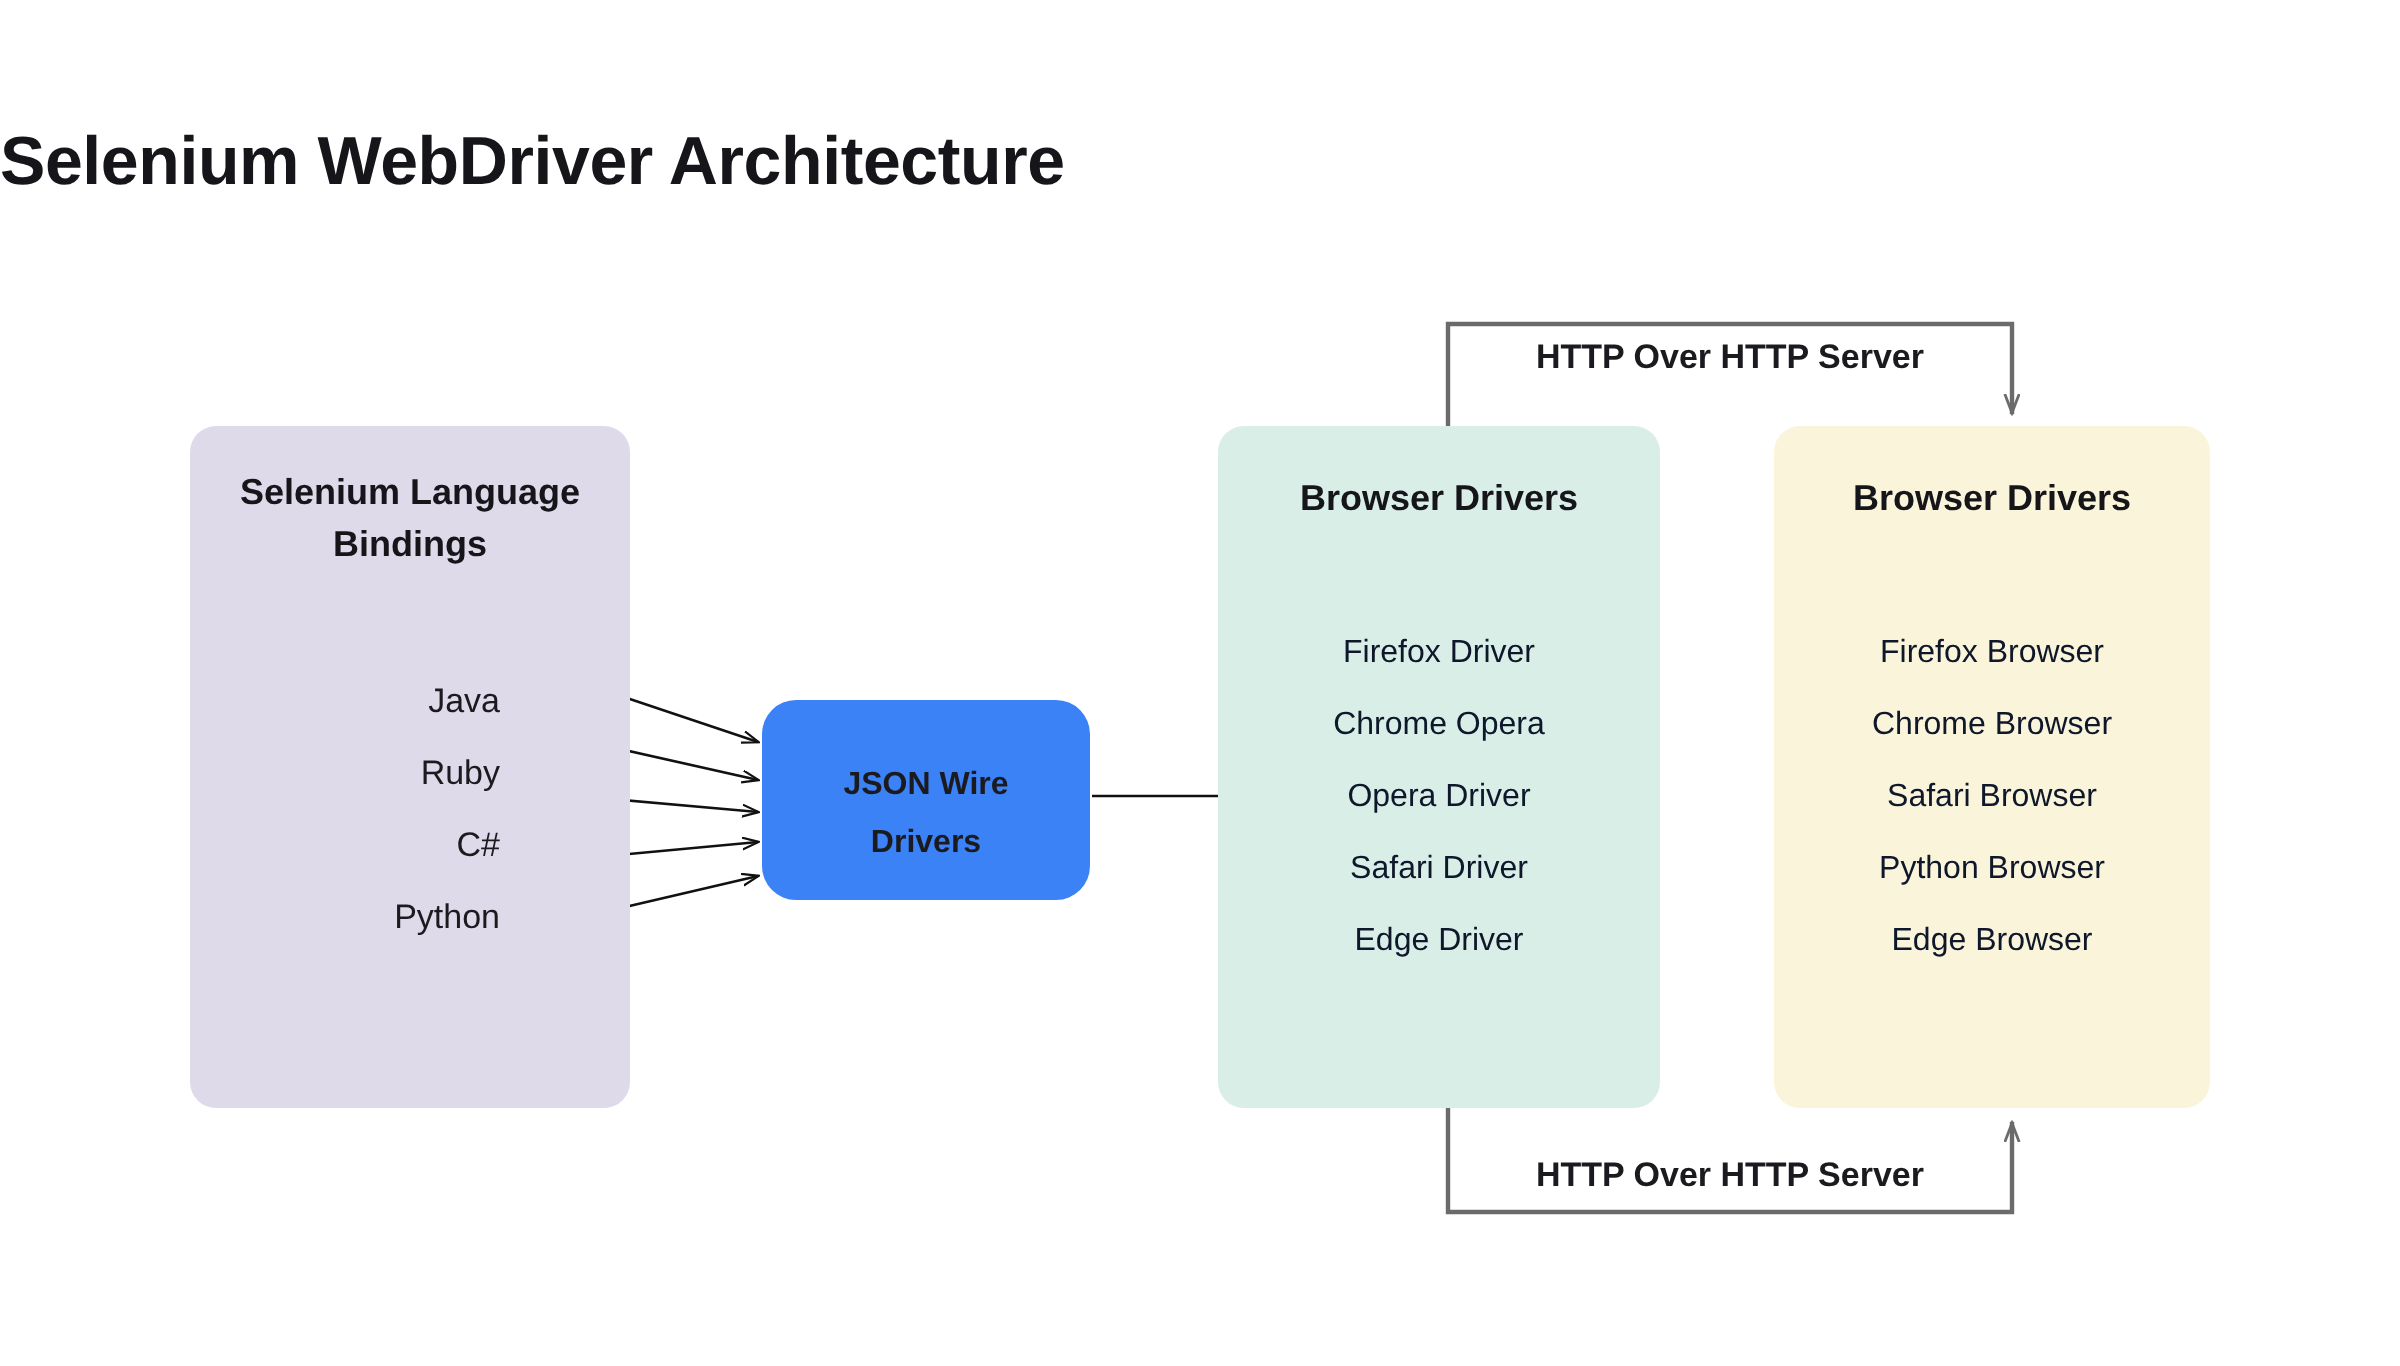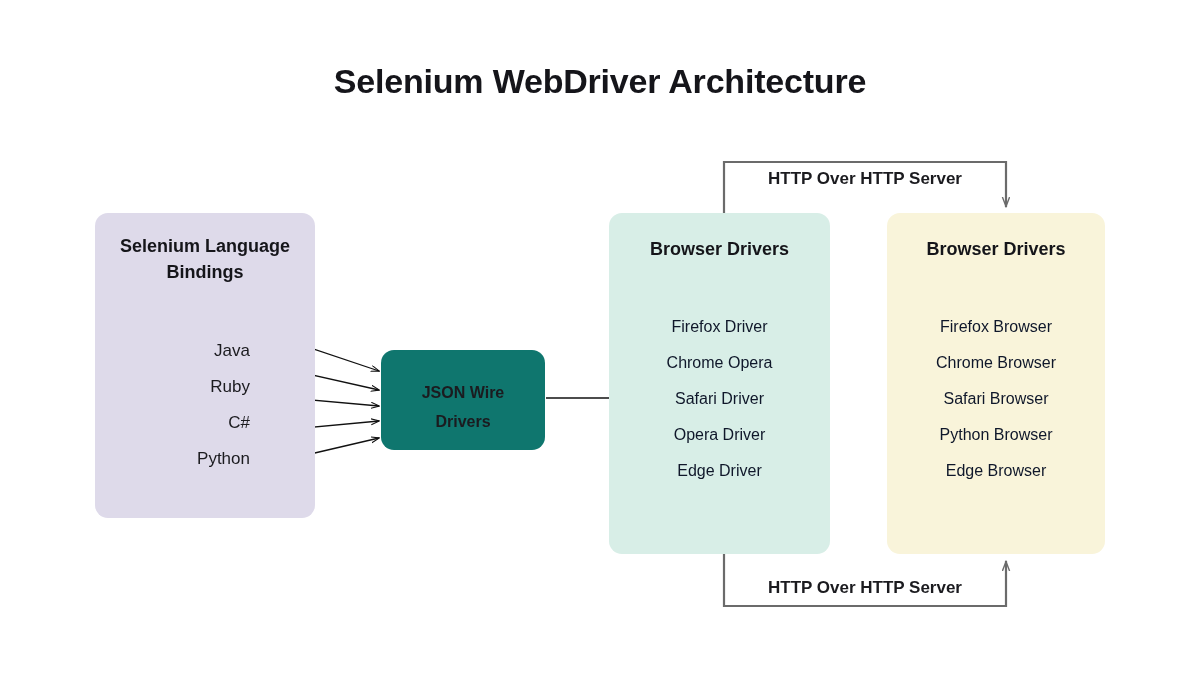--- a/index.html
+++ b/index.html
@@ -19,33 +19,33 @@
     position: absolute;
     left: 0; top: 0;
     width: 1200px;
     height: 683px;
   }
   .title {
     position: absolute;
     left: 0;
     top: 62px;
     width: 1200px;
-    text-align: center;
+    text-align: left;
     font-size: 34px;
     font-weight: bold;
     letter-spacing: -0.2px;
     color: #15151a;
   }
   .box {
     position: absolute;
     border-radius: 13px;
     box-sizing: border-box;
   }
   .box-purple { background: #dedaea; }
-  .box-pink   { background: #0f766e; }
+  .box-pink   { background: #3b82f6; border-radius: 17px; }
   .box-green  { background: #d8eee7; }
   .box-yellow { background: #f9f4da; }
 
   .box-title {
     position: absolute;
     left: 0;
     width: 100%;
     text-align: center;
     font-size: 18px;
     font-weight: bold;
@@ -127,21 +127,21 @@
 
   <g stroke="#6b6b6b" stroke-width="2.2" fill="none" stroke-linecap="square">
     <path d="M724,213 L724,162 L1006,162 L1006,206" marker-end="url(#arrowGray)"></path>
   </g>
 
   <g stroke="#6b6b6b" stroke-width="2.2" fill="none" stroke-linecap="square">
     <path d="M724,555 L724,606 L1006,606 L1006,562" marker-end="url(#arrowGray)"></path>
   </g>
 </svg>
 
-<div class="box box-purple" style="left:95px; top:213px; width:220px; height:305px;padding-left:31px;">
+<div class="box box-purple" style="left:95px; top:213px; width:220px; height:341px;padding-left:31px;">
   <div class="box-title" style="top:20px;">Selenium Language</div>
   <div class="box-title" style="top:46px;">Bindings</div>
 
   <div class="lang-list" style="top:96px; left:0px; width:155px;">
     <div class="lang-item">Java</div>
     <div class="lang-item">Ruby</div>
     <div class="lang-item">C#</div>
     <div class="lang-item">Python</div>
   </div>
 </div>
@@ -149,22 +149,22 @@
 <div class="box box-pink" style="left:381px; top:350px; width:164px; height:100px;">
   <div class="pink-label" style="top:28px;">JSON Wire</div>
   <div class="pink-label" style="top:57px;">Drivers</div>
 </div>
 
 <div class="box box-green" style="left:609px; top:213px; width:221px; height:341px;">
   <div class="box-title" style="top:23px;">Browser Drivers</div>
   <div class="drv-list" style="top:96px;">
     <div class="drv-item">Firefox Driver</div>
     <div class="drv-item">Chrome Opera</div>
+    <div class="drv-item">Opera Driver</div>
     <div class="drv-item">Safari Driver</div>
-    <div class="drv-item">Opera Driver</div>
     <div class="drv-item">Edge Driver</div>
   </div>
 </div>
 
 <div class="box box-yellow" style="left:887px; top:213px; width:218px; height:341px;">
   <div class="box-title" style="top:23px;">Browser Drivers</div>
   <div class="drv-list" style="top:96px;">
     <div class="drv-item">Firefox Browser</div>
     <div class="drv-item">Chrome Browser</div>
     <div class="drv-item">Safari Browser</div>

